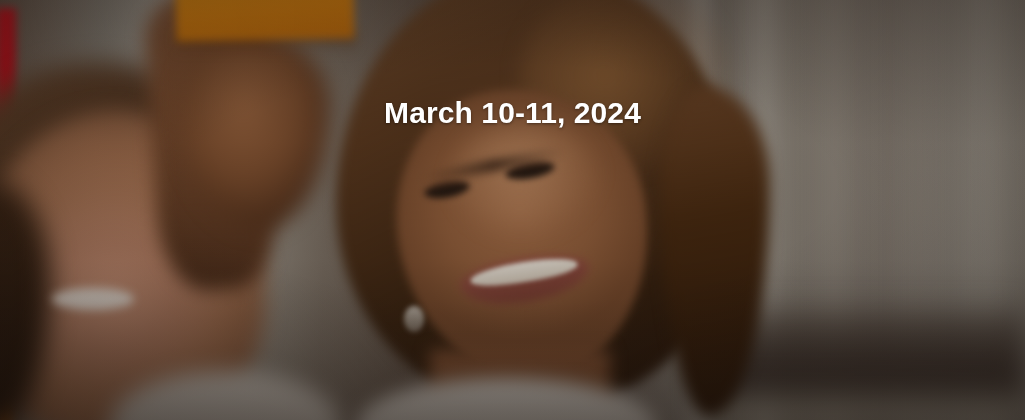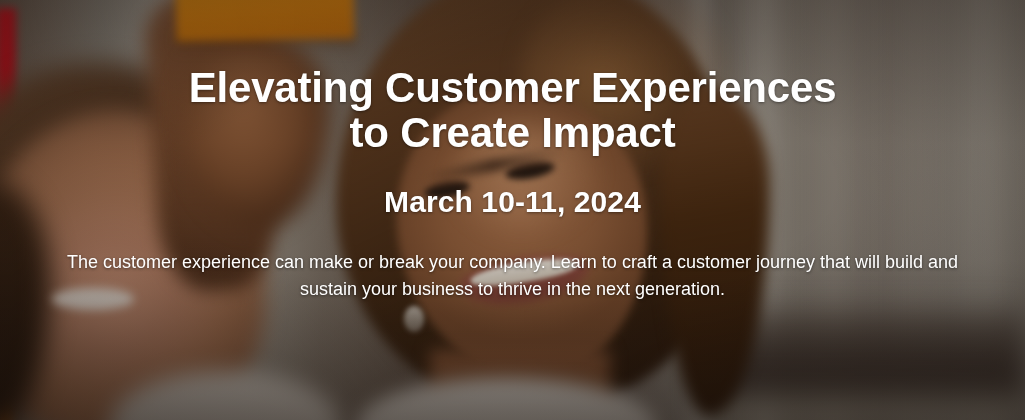--- a/index.html
+++ b/index.html
@@ -321,21 +321,18 @@
     <div class="figC-teeth"></div>
     <div class="figC-earring"></div>
     <div class="figC-neck"></div>
     <div class="figC-shirt"></div>
     <div class="curls"></div>
 
     <div class="scrim"></div>
   </div>
 
   <div class="content">
-    <h1 class="headline">Elevating Customer Experiences
-to Create Impact</h1>
 
     <div class="event-date">March 10-11, 2024</div>
 
-    <p class="blurb">The customer experience can make or break your company. Learn to craft a customer journey that will build and sustain your business to thrive in the next generation.</p>
   </div>
 
 </div>
 
 </body></html>

